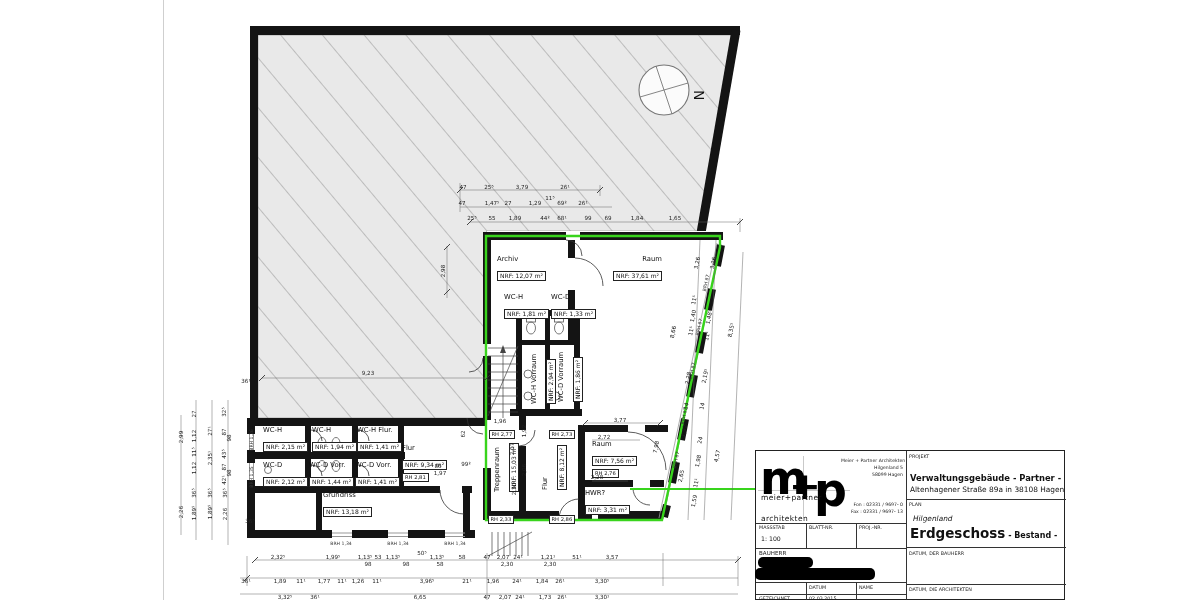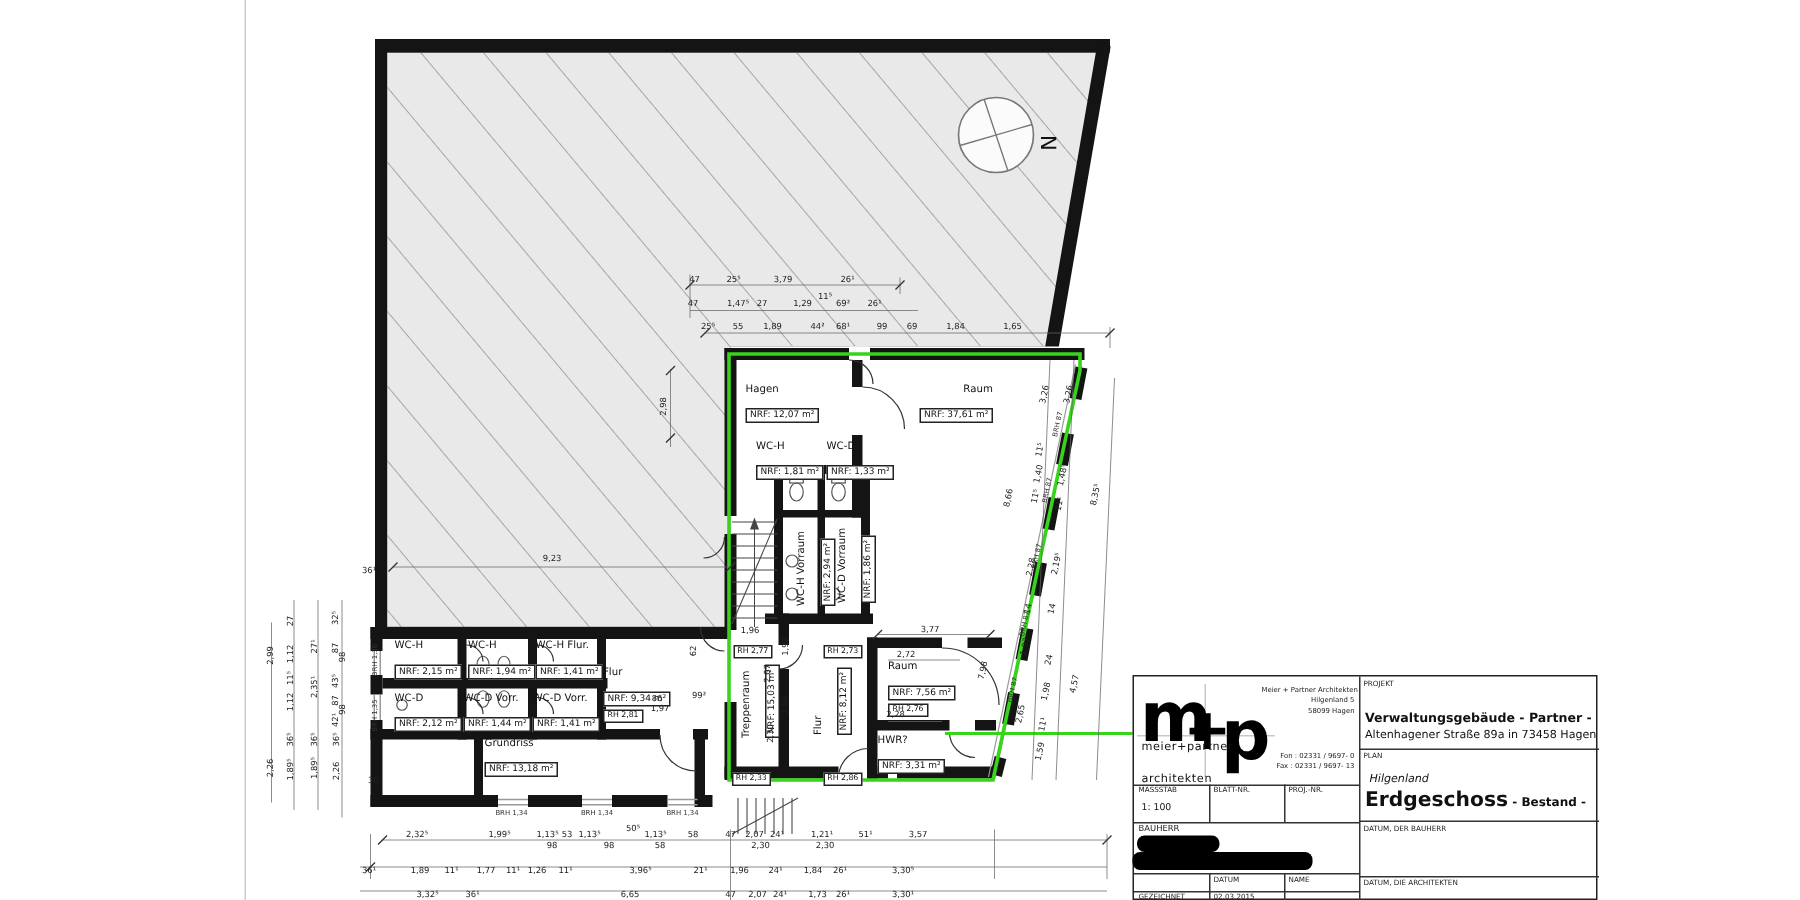--- a/index.html
+++ b/index.html
@@ -181,21 +181,21 @@
       <path d="M262,378 H487 M447,246 V298 M585,423 H660 M592,440 H640 M592,481 H628"></path>
       <g stroke="#333" stroke-width="0.9">
         <path d="M259,381 l6,-6 M484,381 l6,-6 M444,250 l6,-6 M444,295 l6,-6"></path>
         <path d="M457,193 l6,-6 M597,193 l6,-6 M467,225 l6,-6 M737,225 l6,-6"></path>
         <path d="M252,563 l6,-6 M735,563 l6,-6 M244,581 l6,-6 M582,426 l6,-6 M657,426 l6,-6"></path>
       </g>
     </g>
   </svg>
 
   <div id="labels">
-      <div class="room" style="left: 497px; top: 255px;"><span class="rname">Hagen</span><span class="abox">NRF: 12,07 m²</span></div>
+      <div class="room" style="left: 497px; top: 255px;"><span class="rname">Archiv</span><span class="abox">NRF: 12,07 m²</span></div>
       <div class="room" style="left: 613px; top: 255px; text-align: right;"><span class="rname">Raum</span><span class="abox">NRF: 37,61 m²</span></div>
       <div class="room" style="left: 504px; top: 293px;"><span class="rname">WC-H</span><span class="abox">NRF: 1,81 m²</span></div>
       <div class="room" style="left: 551px; top: 293px;"><span class="rname">WC-D</span><span class="abox">NRF: 1,33 m²</span></div>
       <div class="room" style="left: 530px; top: 404px; transform: rotate(-90deg);"><span class="rname">WC-H Vorraum</span><span class="abox">NRF: 2,94 m²</span></div>
       <div class="room" style="left: 557px; top: 402px; transform: rotate(-90deg);"><span class="rname">WC-D Vorraum</span><span class="abox">NRF: 1,86 m²</span></div>
       <div class="room" style="left: 493px; top: 492px; transform: rotate(-90deg);"><span class="rname">Treppenraum</span><span class="abox">NRF: 15,03 m²</span></div>
       <div class="room" style="left: 541px; top: 490px; transform: rotate(-90deg);"><span class="rname">Flur</span><span class="abox">NRF: 8,12 m²</span></div>
       <div class="room" style="left: 592px; top: 440px;"><span class="rname">Raum</span><span class="abox">NRF: 7,56 m²</span><span class="rbox">RH 2,76</span></div>
       <div class="room" style="left: 585px; top: 489px;"><span class="rname">HWR?</span><span class="abox">NRF: 3,31 m²</span></div>
       <div class="room" style="left: 263px; top: 426px;"><span class="rname">WC-H</span><span class="abox">NRF: 2,15 m²</span></div>
@@ -381,20 +381,20 @@
     <div class="tb-label" style="left:3px;top:99px;font-size:5.6px">BAUHERR</div>
     <div class="redact" style="left:2px;top:106px;width:55px;height:11px"></div>
     <div class="redact" style="left:-1px;top:117px;width:120px;height:12px"></div>
     <div class="tb-label" style="left:53px;top:134px">DATUM</div>
     <div class="tb-label" style="left:103px;top:134px">NAME</div>
     <div class="tb-label" style="left:3px;top:145px">GEZEICHNET</div>
     <div class="tb-label" style="left:53px;top:145px">02.03.2015</div>
 
     <div class="tb-label" style="left:153px;top:3px">PROJEKT</div>
     <div id="projekt-title">Verwaltungsgebäude - Partner -</div>
-    <div id="projekt-sub">Altenhagener Straße 89a in 73458 Hagen</div>
+    <div id="projekt-sub">Altenhagener Straße 89a in 38108 Hagen</div>
     <div class="tb-label" style="left:153px;top:51px">PLAN</div>
     <div id="plan-type">Hilgenland</div>
     <div id="plan-title"><span style="font-size:13.5px">Erdgeschoss</span><span> - Bestand -</span></div>
     <div class="tb-label" style="left:153px;top:100px">DATUM, DER BAUHERR</div>
     <div class="tb-label" style="left:153px;top:136px">DATUM, DIE ARCHITEKTEN</div>
   </div>
 </div>
 
 </body></html>

